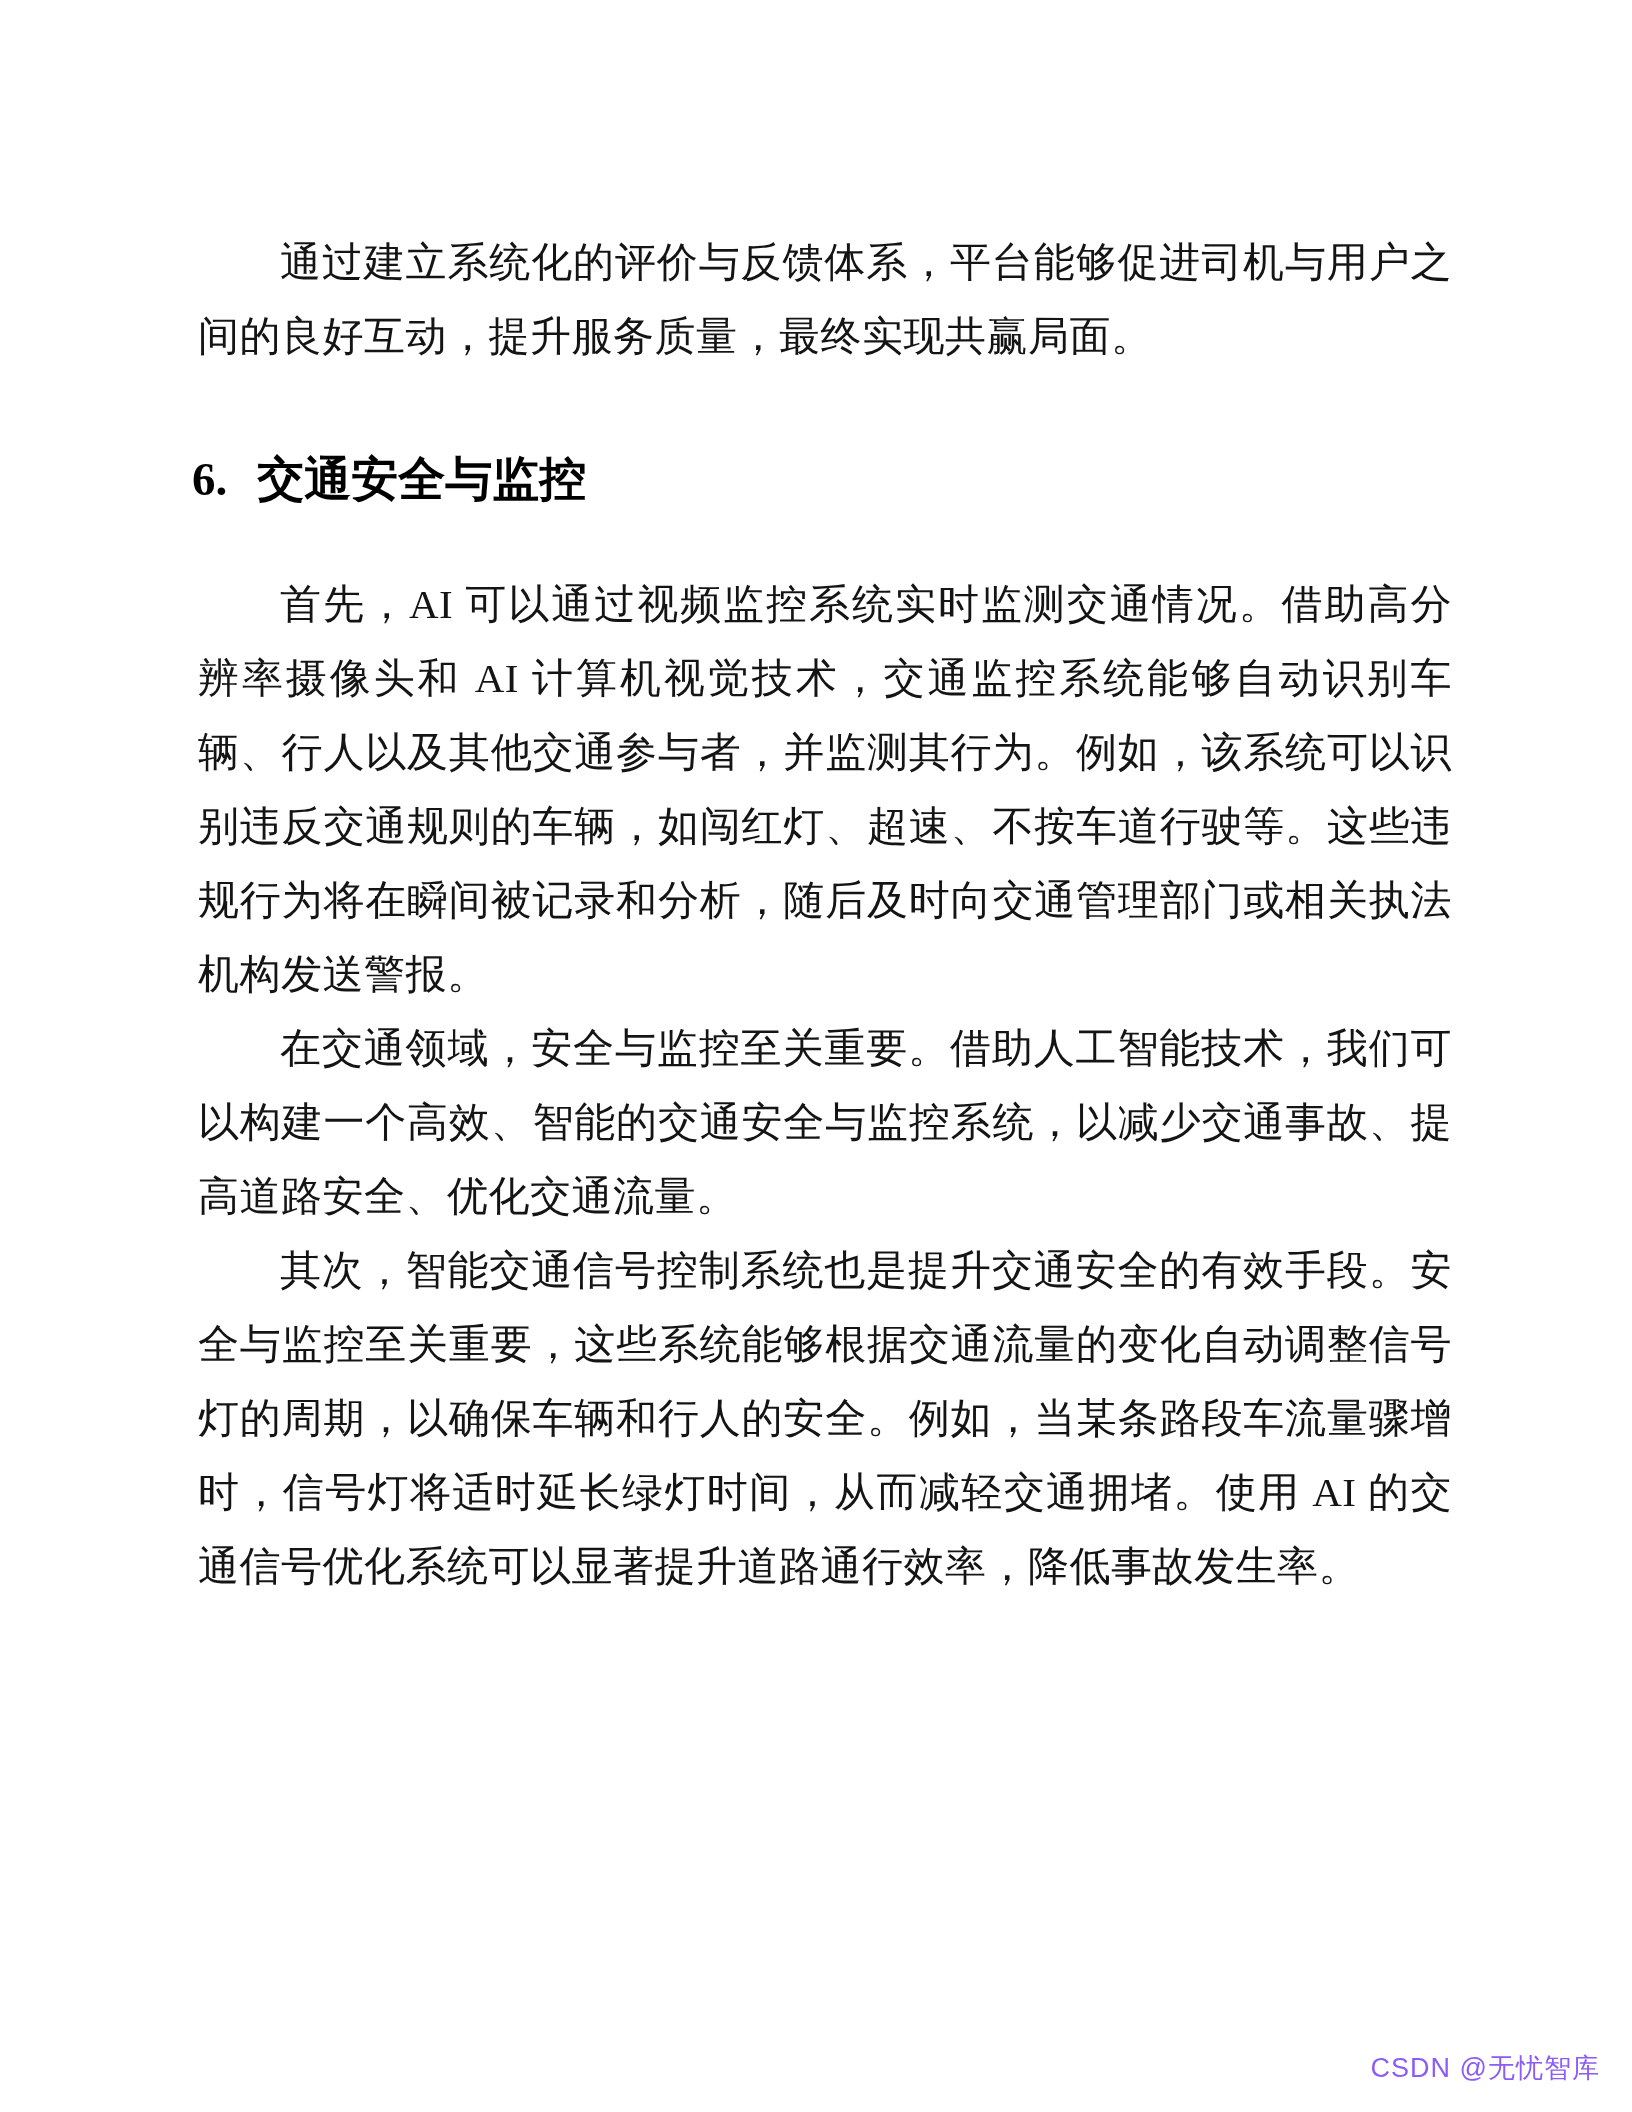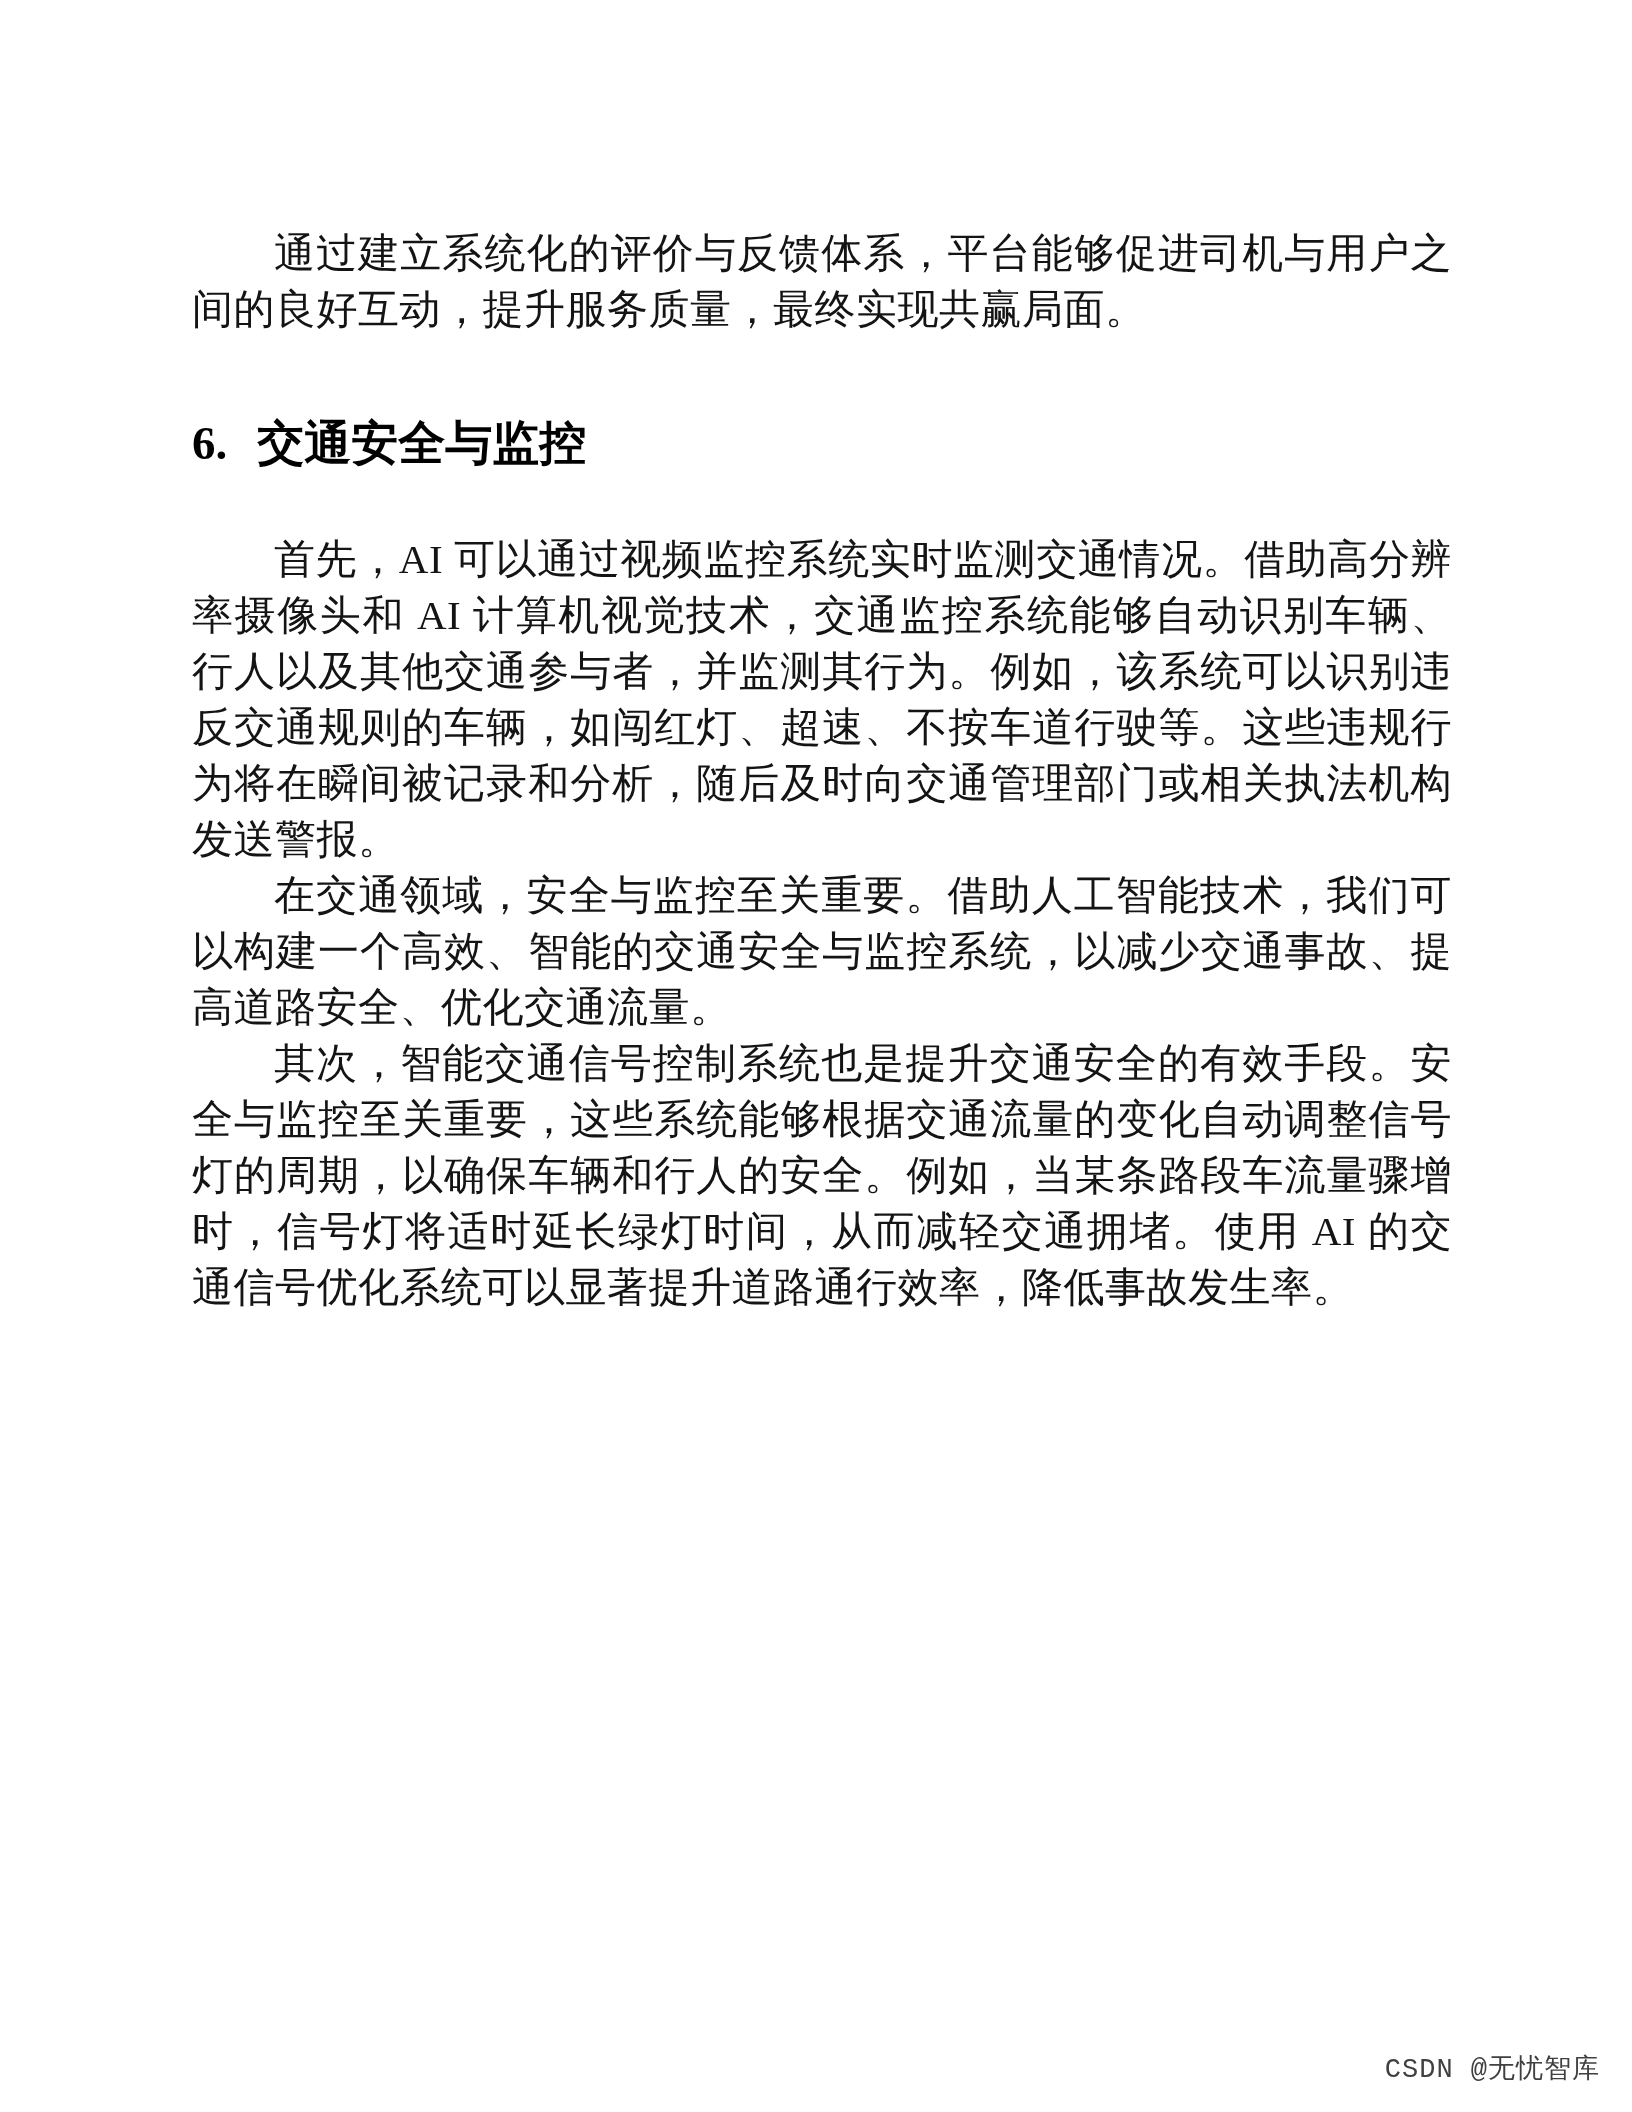--- a/index.html
+++ b/index.html
@@ -15,50 +15,51 @@
     width: 1632px;
     height: 2112px;
     background: #ffffff;
     overflow: hidden;
   }
   .content {
     padding: 225px 180px 0 192px;
   }
   .para {
     font-size: 41px;
-    line-height: 56px;
+    line-height: 74px;
     color: #141414;
     text-align: justify;
     text-justify: inter-ideograph;
     text-indent: 2em;
     letter-spacing: 0.5px;
+    margin-left: 6px;
   }
   .heading {
     display: flex;
     align-items: baseline;
     gap: 30px;
     margin: 78px 0 60px 0;
     font-family: "Liberation Sans", "DejaVu Sans", sans-serif;
     font-weight: 700;
     font-size: 47px;
     line-height: 1.2;
     color: #000000;
   }
   .heading .num {
     font-family: "Liberation Serif", "DejaVu Serif", serif;
     font-weight: 700;
   }
   .watermark {
     position: absolute;
     right: 32px;
     bottom: 26px;
-    font-family: Liberation Mono, monospace;
+    font-family: Liberation Sans, sans-serif;
     font-size: 27px;
     letter-spacing: 1px;
-    color: #404040;
+    color: #8b5cf6;
   }
 </style>
 </head>
 <body>
 
 <div class="page">
   <div class="content">
 
     <p class="para">通过建立系统化的评价与反馈体系，平台能够促进司机与用户之间的良好互动，提升服务质量，最终实现共赢局面。</p>
 

